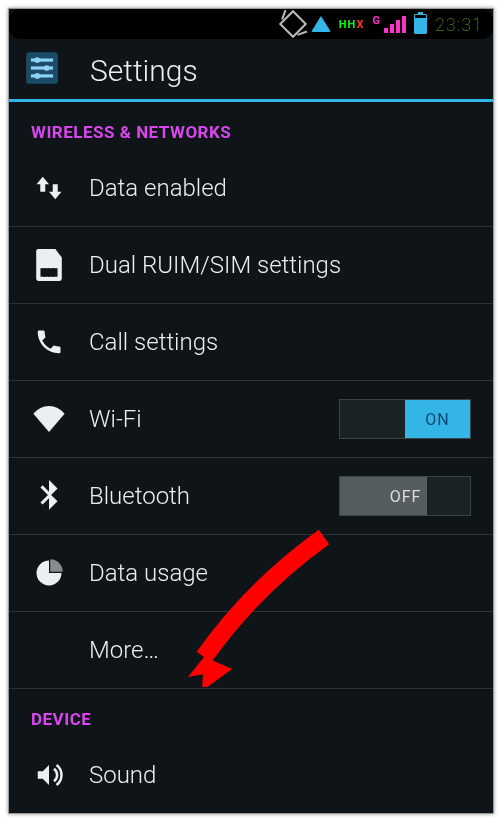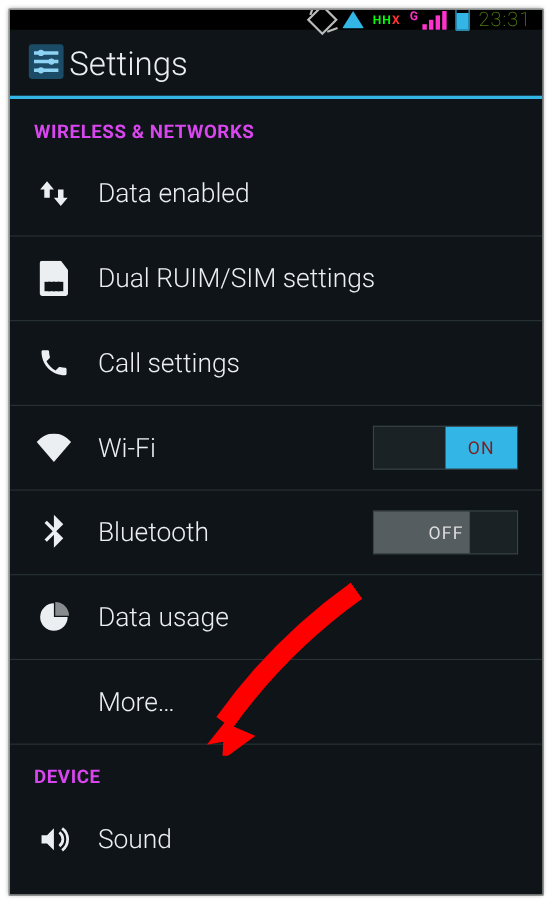--- a/index.html
+++ b/index.html
@@ -16,28 +16,29 @@
     margin: 8px;
     width: 484px;
     height: 804px;
     background: #0e1417;
     border: 1px solid #999;
     box-shadow: 0 0 4px rgba(0,0,0,0.4);
     overflow: hidden;
   }
   
   .statusbar {
-    height: 18px;
+    height: 30px;
     background: #000;
     display: flex;
     align-items: center;
     justify-content: flex-end;
     padding: 0 10px;
     gap: 8px;
     color: #d9d9d9;
+    border-radius: 11px;
   }
   .clock {
     font-weight: 200;
     color: #4d7c0f;
     font-size: 18px;
     letter-spacing: 1px;
   }
   .battery {
     width: 11px;
     height: 18px;
@@ -103,21 +104,21 @@
     position: absolute;
     border-left: 2px solid #bbb;
     height: 10px;
   }
   .vibe::before { left: -6px; top: 3px; transform: rotate(-25deg);}
   .vibe::after  { right: -6px; top: 3px; transform: rotate(25deg);}
   
   .titlebar {
     display: flex;
     align-items: center;
-    gap: 2px;
+    gap: 29px;
     padding: 10px 14px 8px 14px;
     border-bottom: 3px solid #33b5e5;
   }
   .titlebar h1 {
     margin: 0;
     font-size: 30px;
     font-weight: 300;
     color: #eceff1;
   }
   
@@ -163,21 +164,21 @@
   }
   .toggle .half {
     flex: 1;
     display: flex;
     align-items: center;
     justify-content: center;
     font-size: 16px;
     letter-spacing: 1px;
     color: #9aa0a3;
   }
-  .toggle.on .half.on { background: #33b5e5; color: #7f1d1d; }
+  .toggle.on .half.on { background: #33b5e5; color: #0c4a6e; }
   .toggle.off .half.off { background: #555d61; color: #ddd; padding-left: 44px; }
   
   svg { fill: #eceff1; }
   
   .arrow {
     position: absolute;
     left: 175px;
     top: 518px;
     z-index: 50;
     pointer-events: none;

